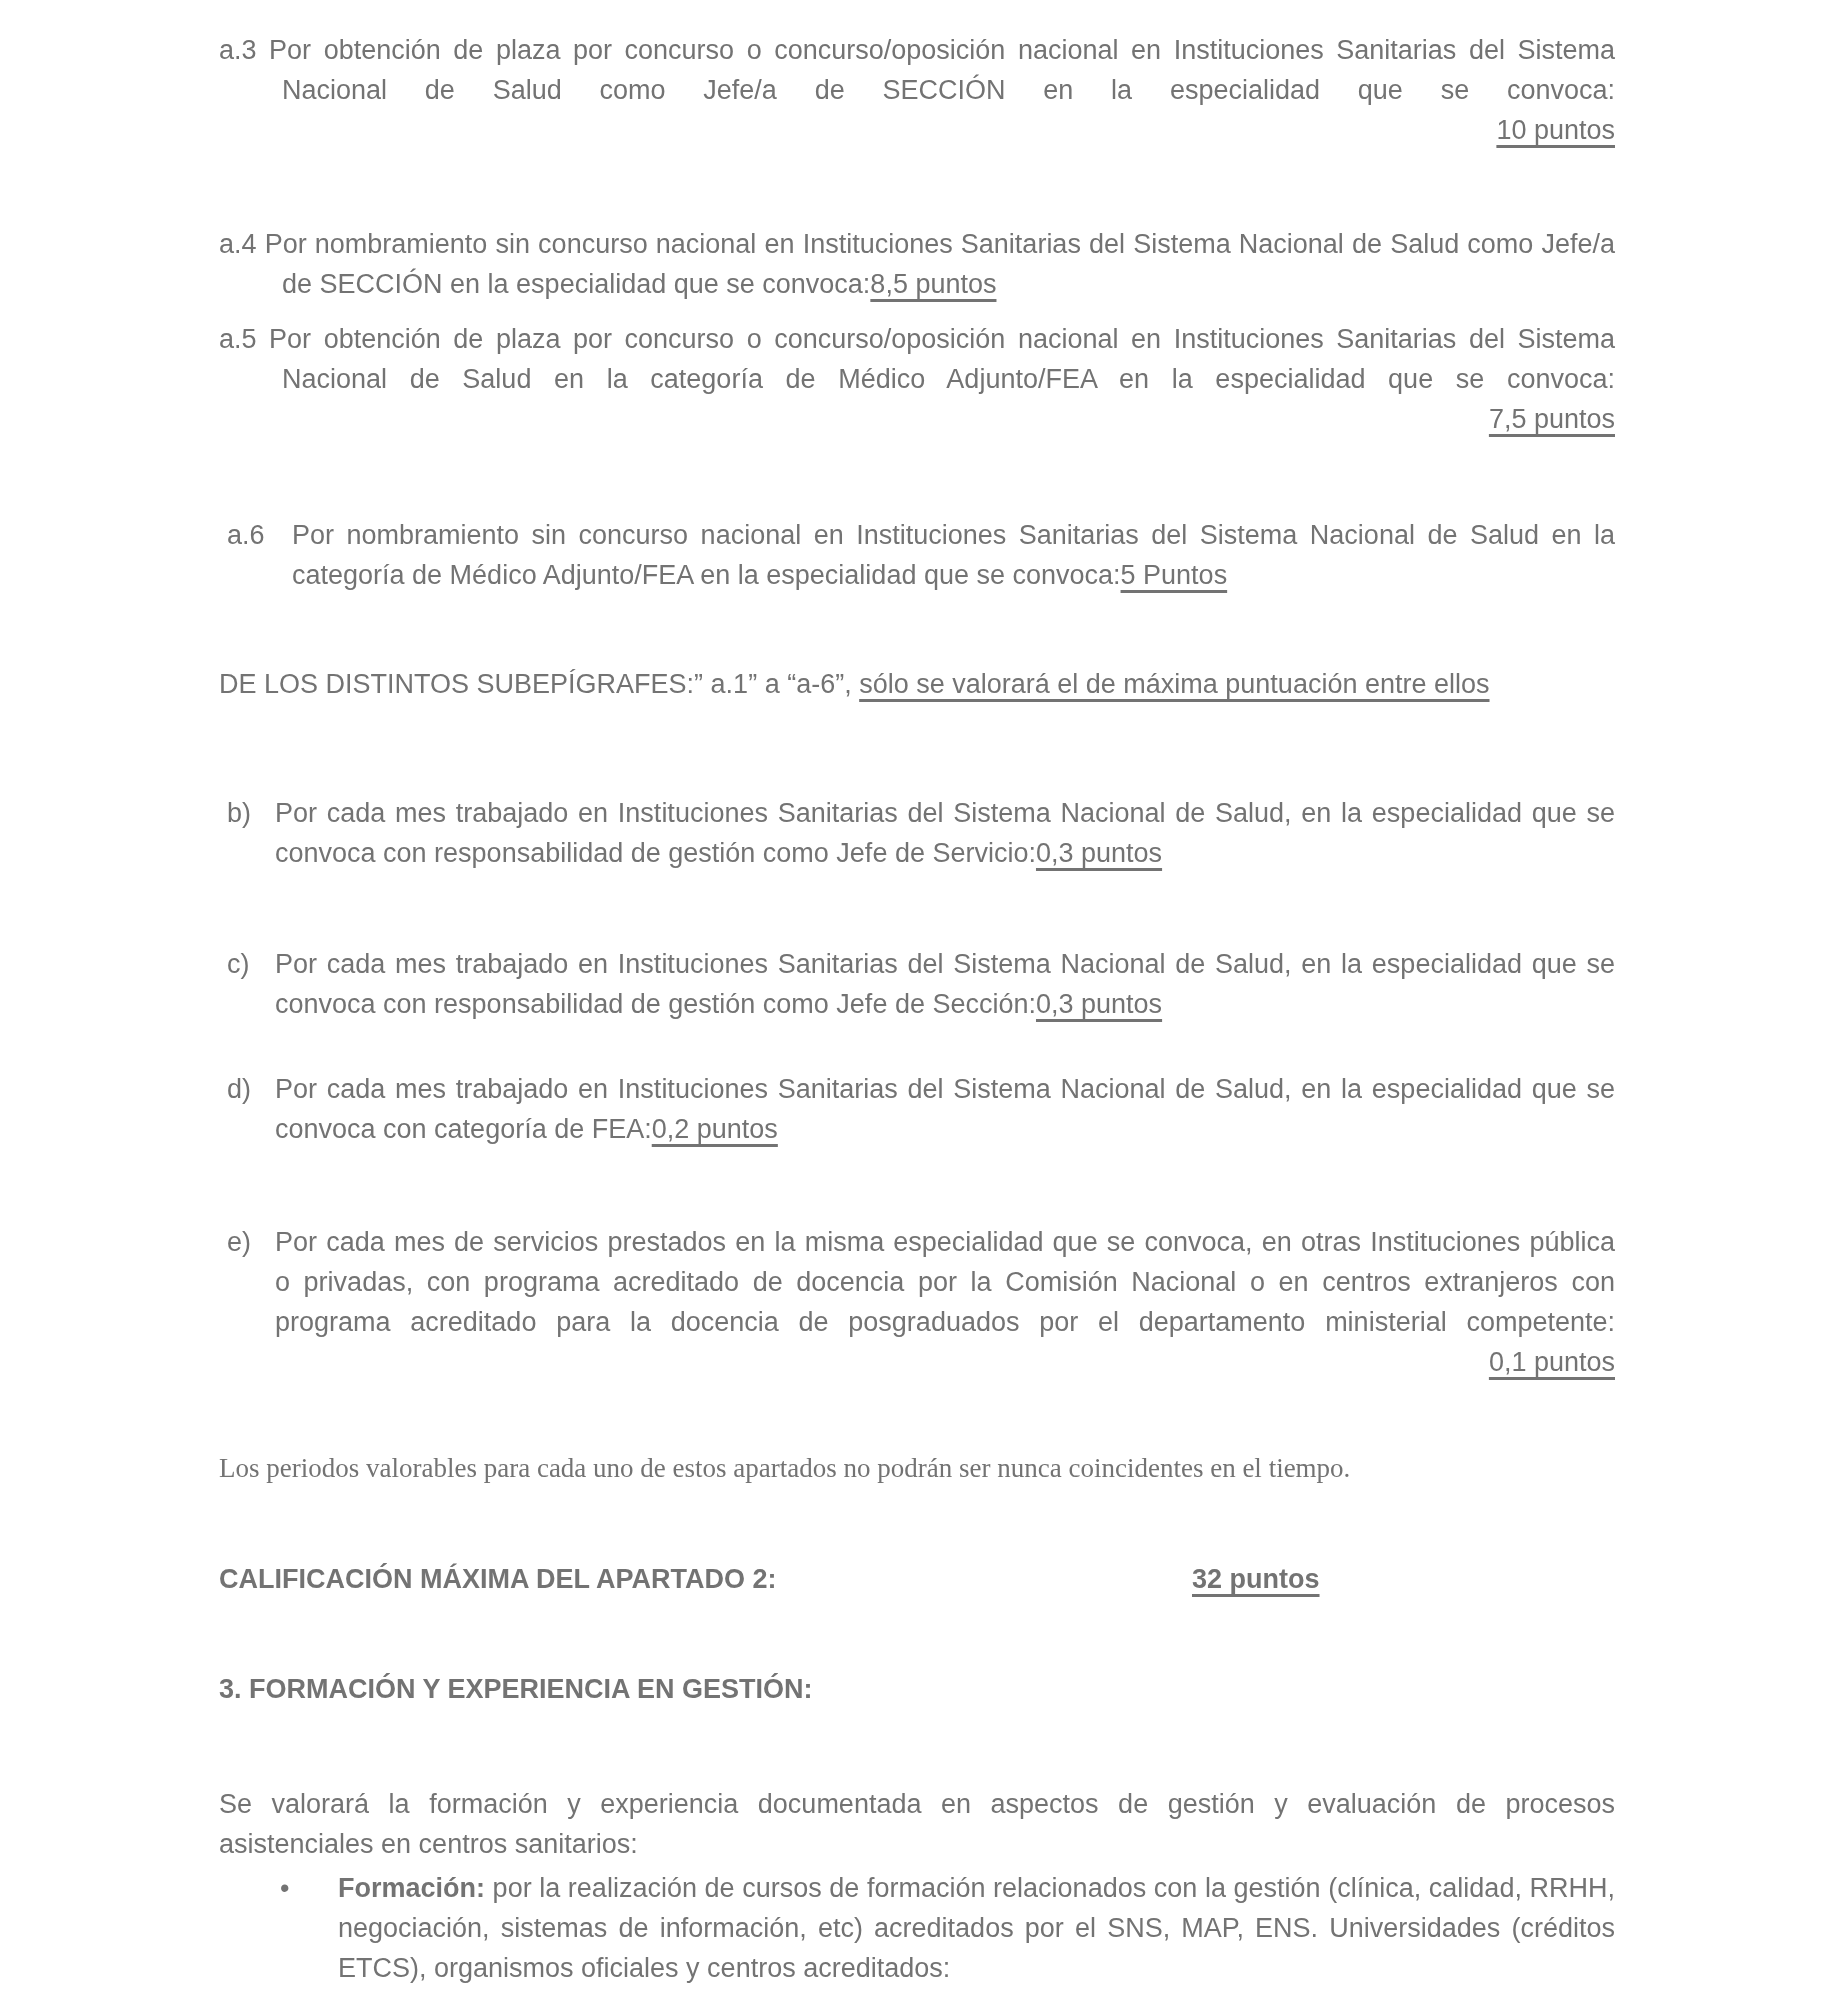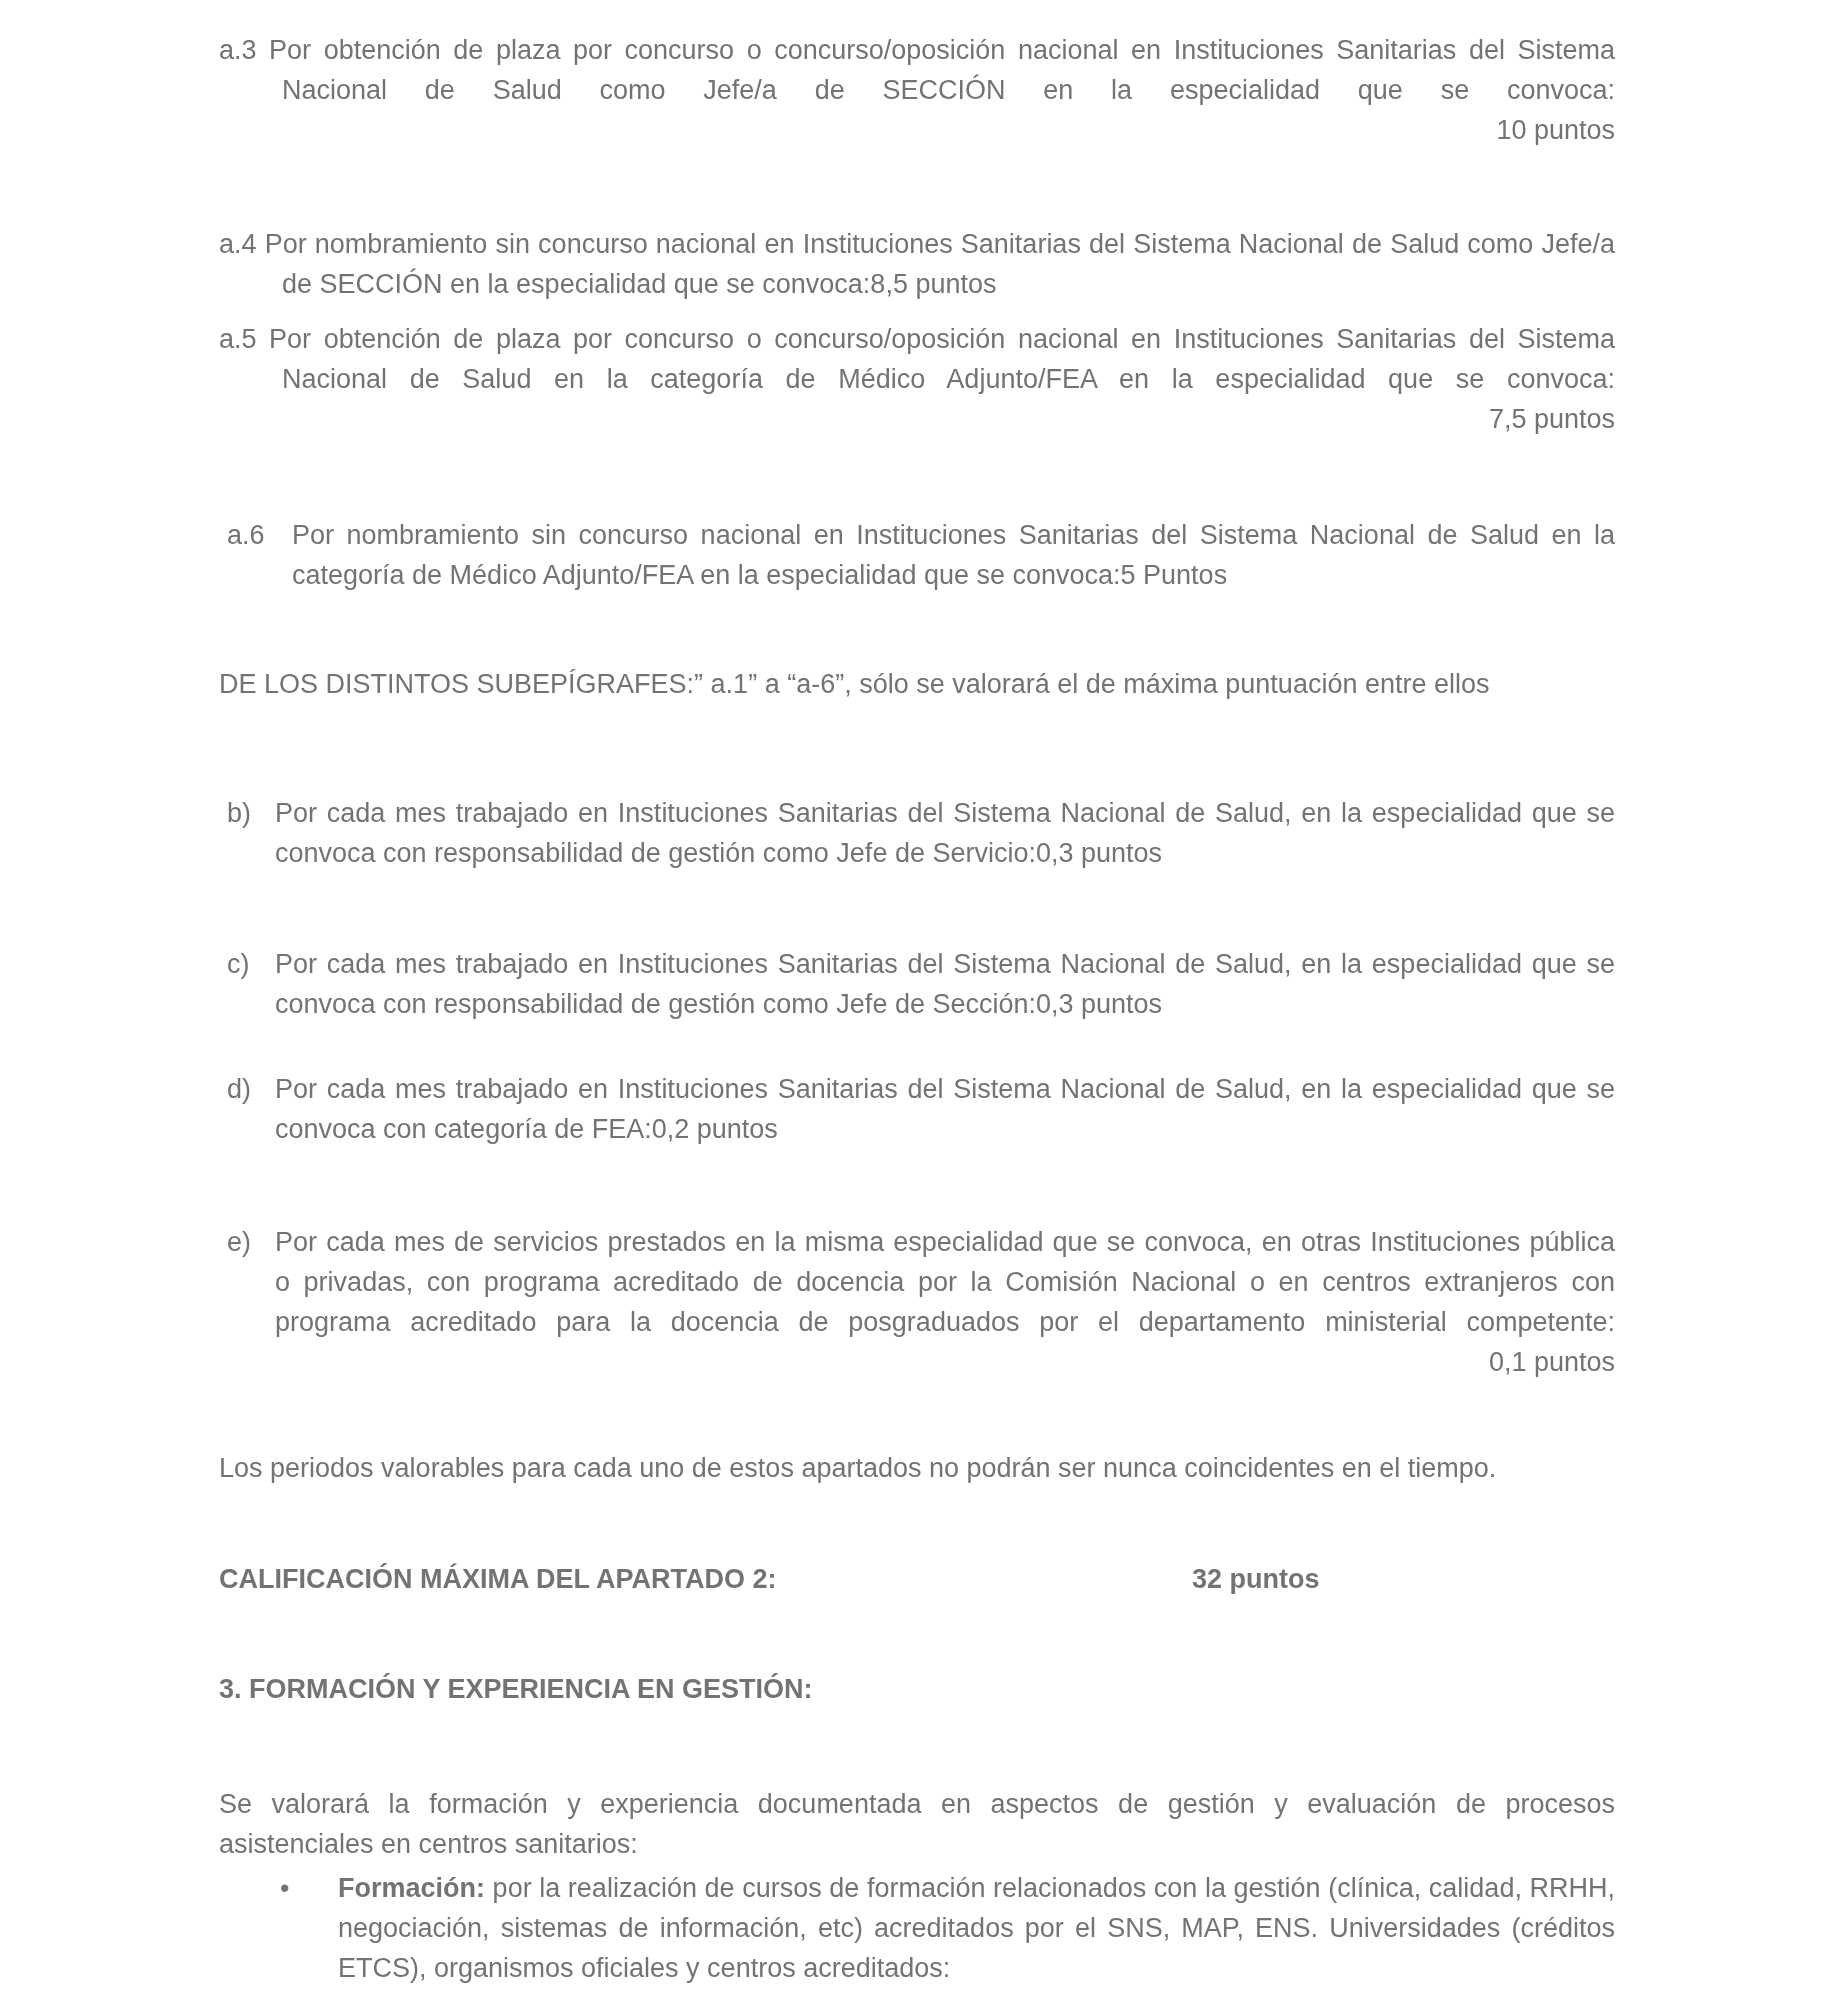--- a/index.html
+++ b/index.html
@@ -19,20 +19,21 @@
     margin-left: 219px;
     width: 1396px;
   }
   .para { position: relative; }
   .ln { min-height: 40px; }
   .just { text-align: justify; text-align-last: justify; }
   .right { text-align: right; }
   .split { display: flex; align-items: baseline; }
   .b { font-weight: bold; }
   .u {
+    text-decoration: underline;
     text-decoration-thickness: 3px;
     text-underline-offset: 6px;
   }
   .marker { position: absolute; left: 8px; top: 0; }
   .ind76 { padding-left: 56px; }
   .ind85 { padding-left: 63px; }
   .ind98 { padding-left: 73px; }
   .ind160 { padding-left: 119px; }
   .bullet-dot { position: absolute; left: 61px; top: 0; }
   .rel { position: relative; }
@@ -40,21 +41,21 @@
 
   .p-a3 { margin-top: 30px; }
   .p-a4 { margin-top: 74px; }
   .p-a5 { margin-top: 15px; }
   .p-a6 { margin-top: 76px; }
   .p-sub { margin-top: 69px; }
   .p-b { margin-top: 89px; }
   .p-c { margin-top: 71px; }
   .p-d { margin-top: 45px; }
   .p-e { margin-top: 73px; }
-  .p-periodos { margin-top: 66px; }
+  .p-periodos { margin-top: 66px; font-family: Liberation Serif, serif; }
   .p-calif { margin-top: 71px; }
   .p-sec3 { margin-top: 70px; }
   .p-intro { margin-top: 75px; }
   .p-bullet { margin-top: 3.7px; }
 </style>
 </head>
 <body>
 
 <div class="page">
   <div class="content">

